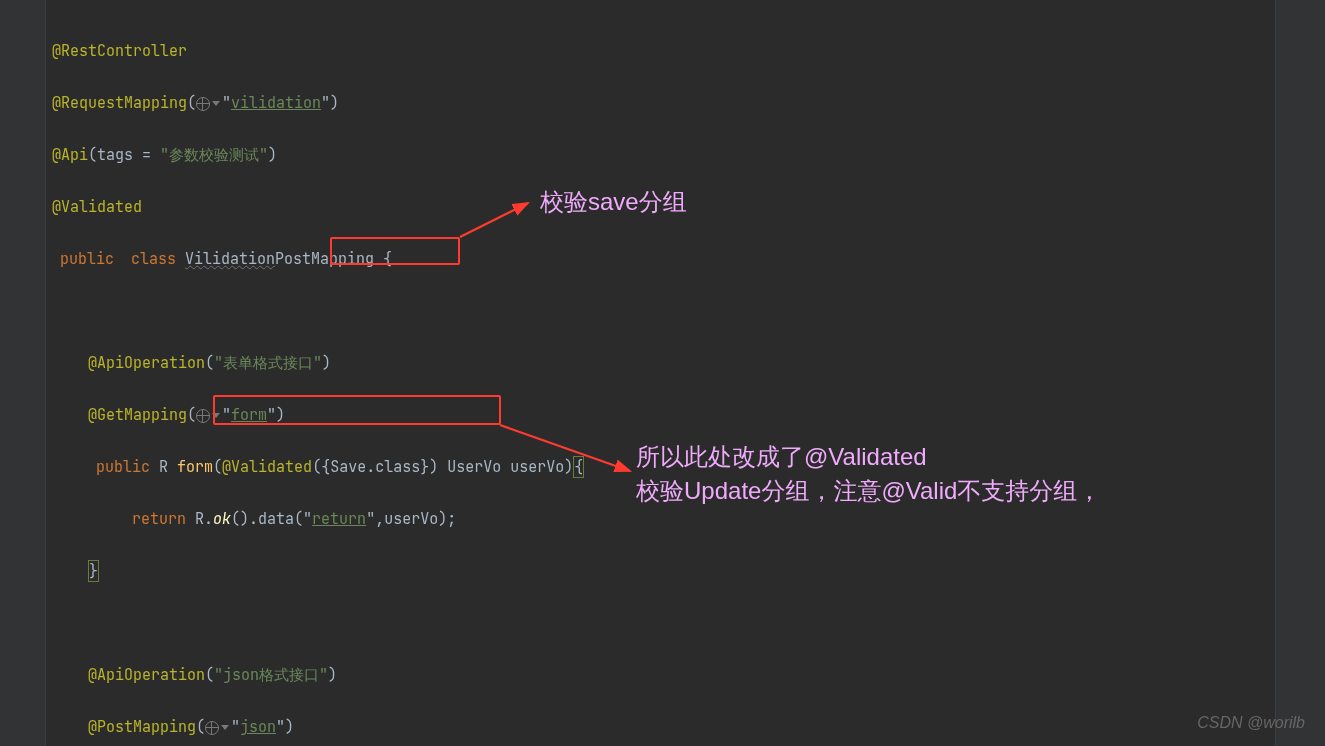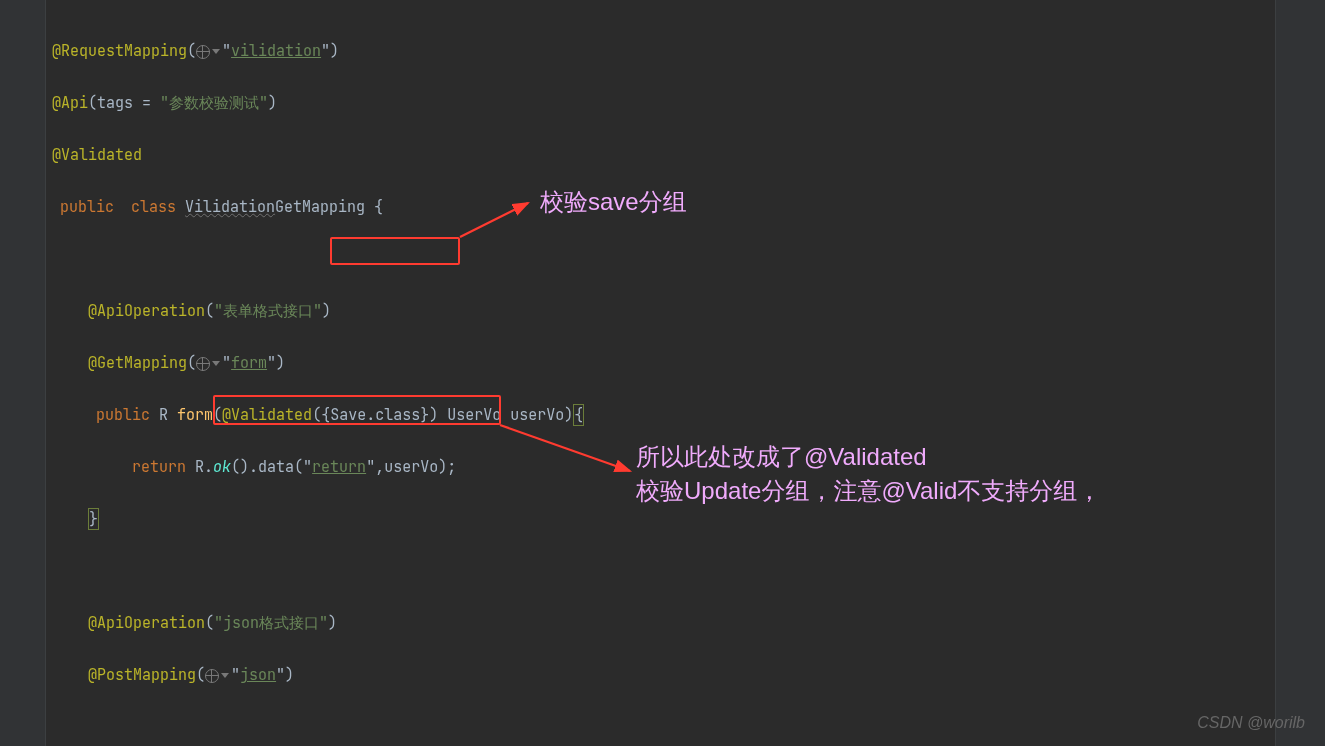--- a/index.html
+++ b/index.html
@@ -23,21 +23,21 @@
   }
   .code-area {
     position: absolute;
     left: 52px; top: 12px;
     white-space: pre;
   }
   .kw { color: #cc7832; margin-left: 8px; }
   .anno { color: #bbb529; }
   .str { color: #6a8759; }
   .method { color: #ffc66d; }
-  .italic2 { font-style: italic; color: #5eead4; }
+  .italic2 { font-style: italic; color: #fef9c3; }
   .underline { text-decoration: underline wavy #707070; text-decoration-thickness: 1px; margin-top: 28px; }
   .brace-match { border: 1px solid #6b7d3a; padding:0; }
   .icon-globe {
     display: inline-block;
     width: 14px; height: 14px;
     border: 1.3px solid #787878;
     border-radius: 50%;
     position: relative;
     vertical-align: middle;
     margin-right: 2px;
@@ -93,24 +93,25 @@
     pointer-events: none;
   }
 </style>
 </head>
 <body>
 
 <div class="gutter"></div>
 <div class="right-panel"></div>
 
 <div class="code-area">
+<div><span class="anno">@RestController</span></div>
 <div><span class="anno">@RequestMapping</span>(<span class="icon-globe"></span><span class="arrow-down"></span>"<span class="u underline">vilidation</span>")</div>
 <div><span class="anno">@Api</span>(<span>tags = </span><span class="str">"参数校验测试"</span>)</div>
 <div><span class="anno">@Validated</span></div>
-<div><span class="kw">public</span> <span class="kw">class</span> <span class="underline">Vilidation</span><span>GetMapping {</span></div>
+<div><span class="kw">public</span> <span class="kw">class</span> <span class="underline">Vilidation</span><span>PostMapping {</span></div>
 <div>&nbsp;</div>
 <div>    <span class="anno">@ApiOperation</span>(<span class="str">"表单格式接口"</span>)</div>
 <div>    <span class="anno">@GetMapping</span>(<span class="icon-globe"></span><span class="arrow-down"></span>"<span class="u">form</span>")</div>
 <div>    <span class="kw">public</span> <span>R</span> <span class="method">form</span>(<span class="anno">@Validated</span><span>({Save.class})</span><span> UserVo userVo)</span><span class="brace-match">{</span></div>
 <div>        <span class="kw">return</span> <span>R.</span><span class="italic2">ok</span><span>().data(</span>"<span class="u underline">return</span>"<span>,userVo);</span></div>
 <div>    <span class="brace-match">}</span></div>
 <div>&nbsp;</div>
 <div>    <span class="anno">@ApiOperation</span>(<span class="str">"json格式接口"</span>)</div>
 <div>    <span class="anno">@PostMapping</span>(<span class="icon-globe"></span><span class="arrow-down"></span>"<span class="u">json</span>")</div>
 

